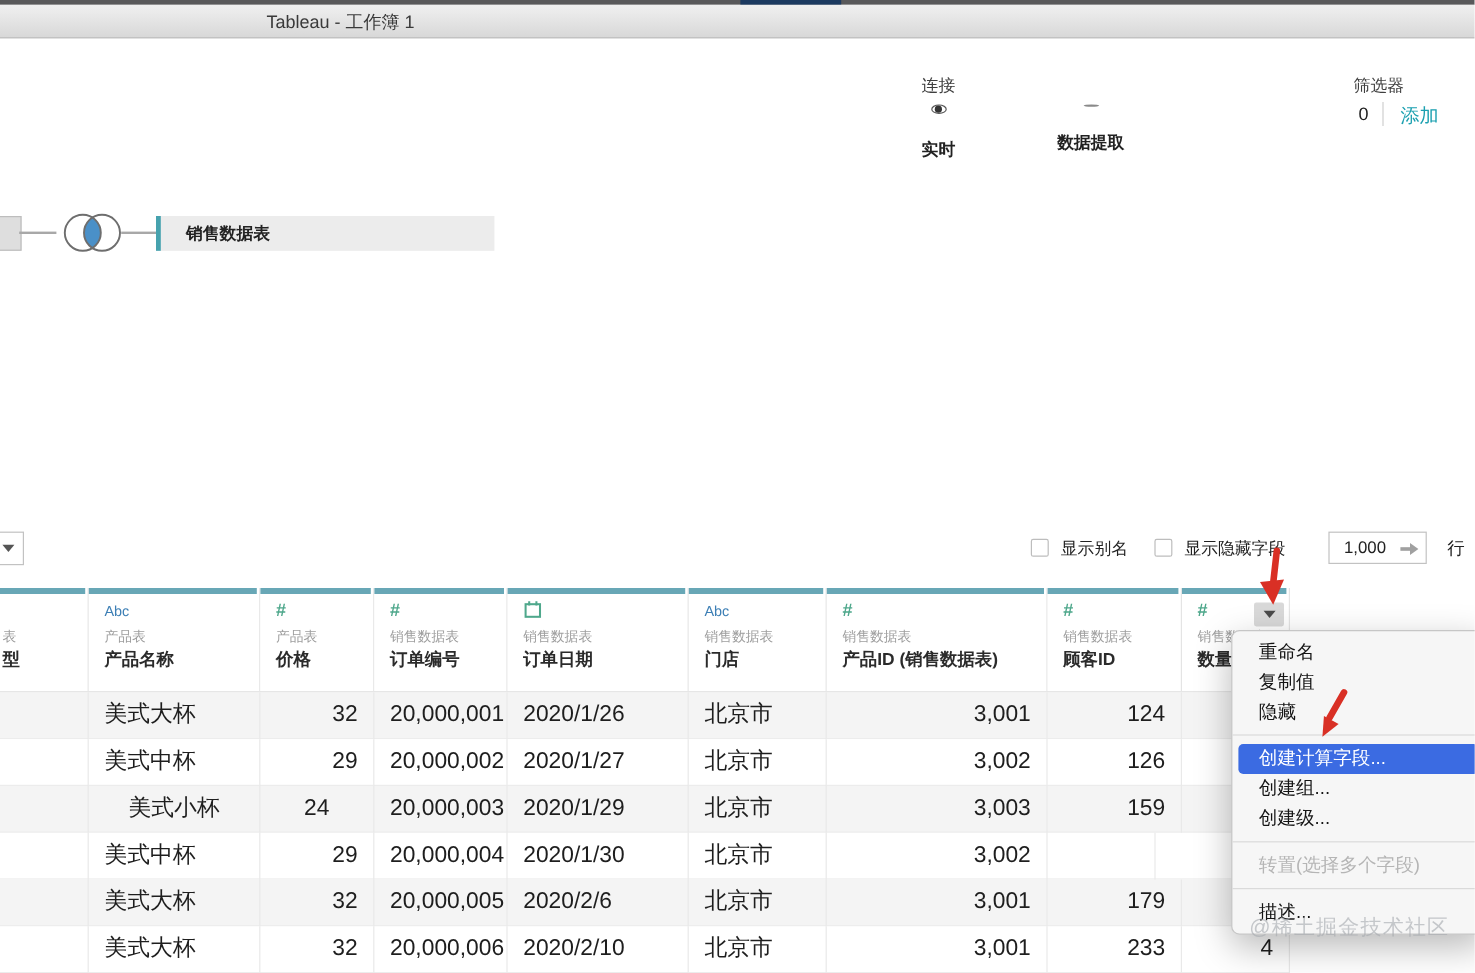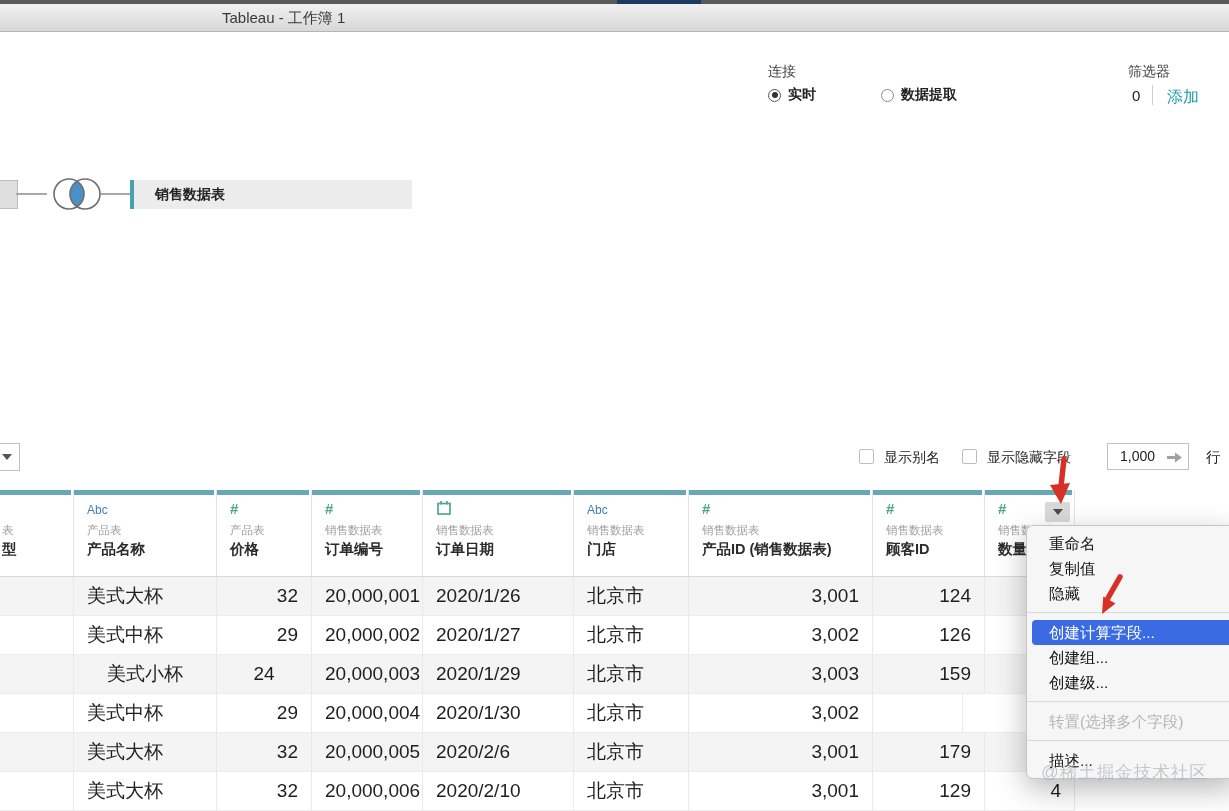--- a/index.html
+++ b/index.html
@@ -9,21 +9,21 @@
 
   
   .topstrip{position:absolute;left:0;top:0;width:1229px;height:4px;background:#59595b;}
   .topstrip-accent{position:absolute;left:617px;top:0;width:84px;height:4px;background:#1c3a60;}
   .titlebar{position:absolute;left:0;top:4px;width:1229px;height:27px;
             background:linear-gradient(#f0f0f0,#d8d8d8);border-bottom:1px solid #b5b5b5;}
   .title{position:absolute;left:222px;top:5px;font-size:15px;color:#3a3a3a;}
 
   
   .sec-label{position:absolute;font-size:14px;color:#3f3f3f;}
-  .radio-row{position:absolute;display:flex;align-items:center;gap:7px;height:16px;}
+  .radio-row{position:absolute;display:flex;align-items:center;gap:21px;height:16px;flex-direction:column;}
   .radio{width:13px;height:13px;border:1.5px solid #8a8a8a;border-radius:50%;background:#fff;
          display:inline-flex;align-items:center;justify-content:center;box-sizing:border-box;}
   .radio.selected{border-color:#555;}
   .radio.selected::after{content:"";width:6px;height:6px;border-radius:50%;background:#333;}
   .radio-label{font-size:14px;font-weight:bold;color:#222;}
   .flt-count{position:absolute;font-size:15px;color:#222;}
   .flt-div{position:absolute;width:1px;height:20px;background:#cfcfcf;}
   .flt-add{position:absolute;font-size:16px;color:#1ba0b0;cursor:pointer;}
 
   
@@ -255,21 +255,21 @@
         <div class="gcell" style="width: 90px; text-align: right;"></div>
       </div>
       <div class="grow">
         <div class="gcell" style="width: 74px; text-align: left;"></div>
         <div class="gcell" style="width: 143px; text-align: left;">美式大杯</div>
         <div class="gcell" style="width: 95px; text-align: right;">32</div>
         <div class="gcell" style="width: 111px; text-align: right;">20,000,006</div>
         <div class="gcell" style="width: 151px; text-align: left;">2020/2/10</div>
         <div class="gcell" style="width: 115px; text-align: left;">北京市</div>
         <div class="gcell" style="width: 184px; text-align: right;">3,001</div>
-        <div class="gcell" style="width: 112px; text-align: right;">129</div>
+        <div class="gcell" style="width: 112px; text-align: right;">233</div>
         <div class="gcell" style="width: 90px; text-align: right;">4</div>
       </div>
     </div>
 
   <div class="col-menu-btn">
     <span class="caret"></span>
   </div>
 
   <div id="menu">
       <div class="menu-item">重命名</div>

